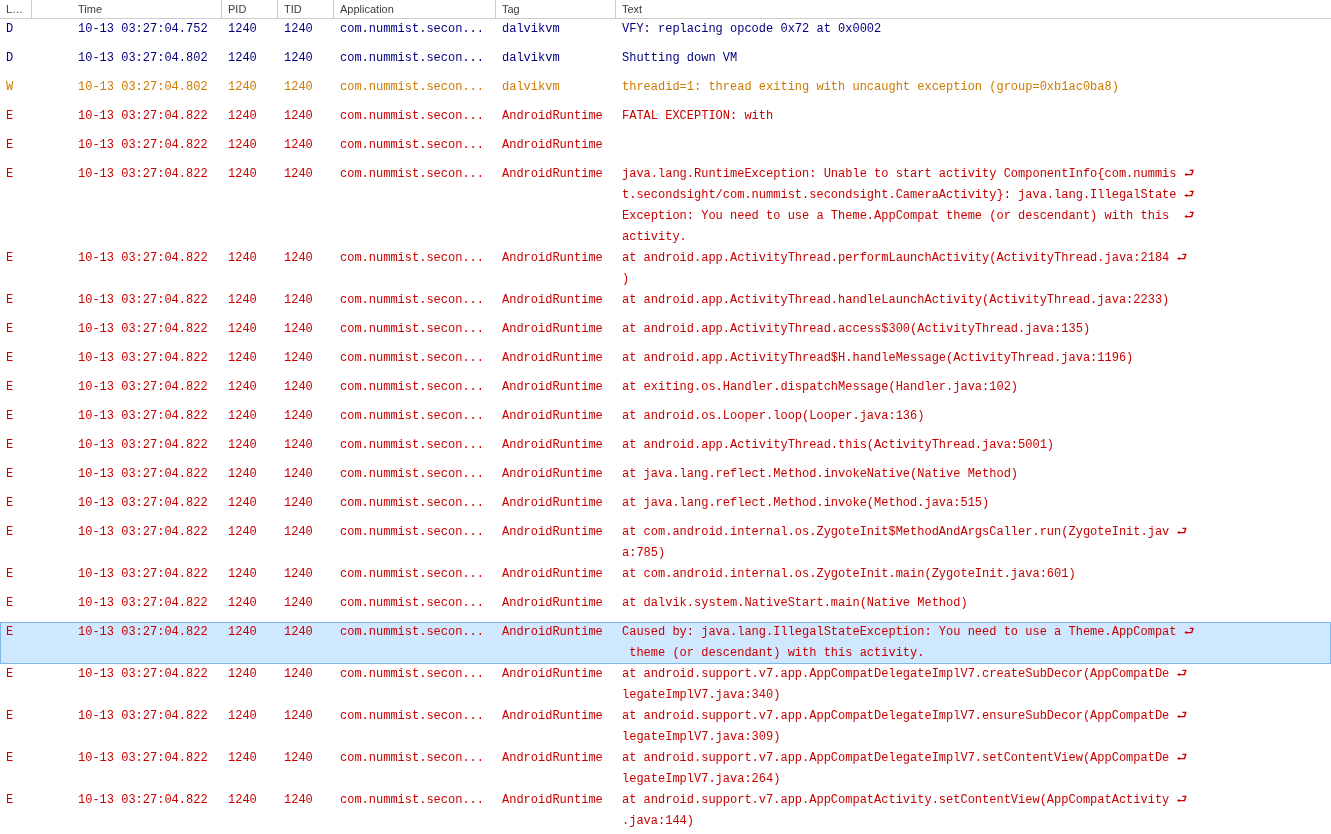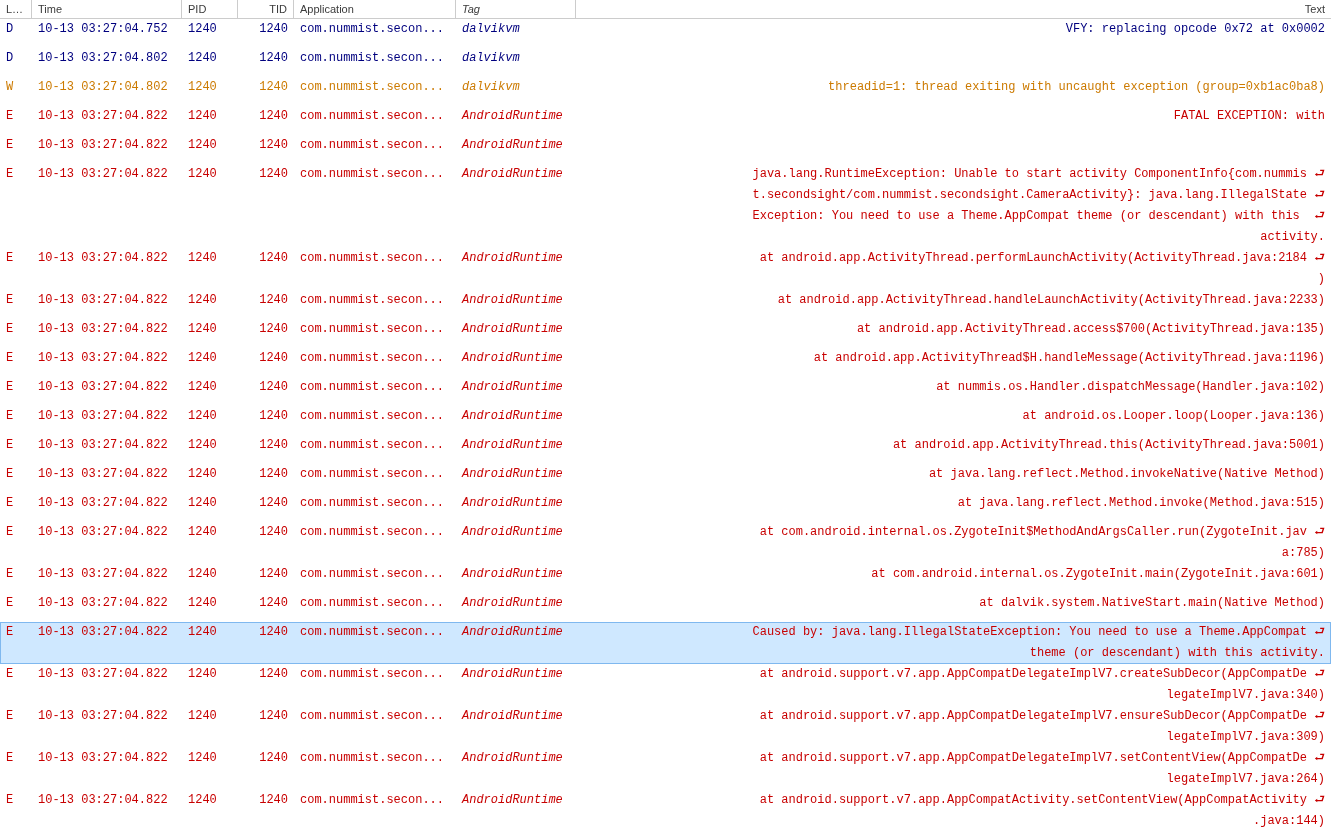--- a/index.html
+++ b/index.html
@@ -59,26 +59,26 @@
     overflow: hidden;
   }
   .row .cell.text {
     white-space: pre-wrap;
     word-break: break-all;
     overflow: visible;
   }
 
   
   .c-level { width: 32px;  flex: 0 0 32px; }
-  .c-time  { width: 150px; flex: 0 0 150px; }
+  .c-time  { width: 150px; flex: 0 0 150px; margin-left: 40px; }
   .c-pid   { width: 56px;  flex: 0 0 56px; }
-  .c-tid   { width: 56px;  flex: 0 0 56px; text-align: right; }
+  .c-tid   { width: 56px;  flex: 0 0 56px; }
   .c-app   { width: 162px; flex: 0 0 162px; overflow:hidden; text-overflow:ellipsis;}
-  .c-tag   { width: 120px; flex: 0 0 120px; font-style: italic; }
-  .c-text  { flex: 1 1 auto; min-width: 0; padding-right: 160px; text-align: right; }
+  .c-tag   { width: 120px; flex: 0 0 120px; }
+  .c-text  { flex: 1 1 auto; min-width: 0; padding-right: 160px; }
 
   
   .lvl-D { color: #00007f; }   
   .lvl-W { color: #cc7a00; }   
   .lvl-E { color: #c80000; }   
 
   
   .trunc { overflow:hidden; text-overflow:ellipsis; display:inline-block; max-width:100%; }
 </style>
 </head>
@@ -106,20 +106,21 @@
         <div class="cell c-tag">dalvikvm</div>
         <div class="cell c-text text">VFY: replacing opcode 0x72 at 0x0002</div>
       </div>
       <div class="row lvl-D">
         <div class="cell c-level">D</div>
         <div class="cell c-time">10-13 03:27:04.802</div>
         <div class="cell c-pid">1240</div>
         <div class="cell c-tid">1240</div>
         <div class="cell c-app"><span class="trunc">com.nummist.secon...</span></div>
         <div class="cell c-tag">dalvikvm</div>
+        <div class="cell c-text text">Shutting down VM</div>
       </div>
       <div class="row lvl-W">
         <div class="cell c-level">W</div>
         <div class="cell c-time">10-13 03:27:04.802</div>
         <div class="cell c-pid">1240</div>
         <div class="cell c-tid">1240</div>
         <div class="cell c-app"><span class="trunc">com.nummist.secon...</span></div>
         <div class="cell c-tag">dalvikvm</div>
         <div class="cell c-text text">threadid=1: thread exiting with uncaught exception (group=0xb1ac0ba8)</div>
       </div>
@@ -171,39 +172,39 @@
         <div class="cell c-tag">AndroidRuntime</div>
         <div class="cell c-text text">at android.app.ActivityThread.handleLaunchActivity(ActivityThread.java:2233)</div>
       </div>
       <div class="row lvl-E">
         <div class="cell c-level">E</div>
         <div class="cell c-time">10-13 03:27:04.822</div>
         <div class="cell c-pid">1240</div>
         <div class="cell c-tid">1240</div>
         <div class="cell c-app"><span class="trunc">com.nummist.secon...</span></div>
         <div class="cell c-tag">AndroidRuntime</div>
-        <div class="cell c-text text">at android.app.ActivityThread.access$700(ActivityThread.java:135)</div>
+        <div class="cell c-text text">at android.app.ActivityThread.access$300(ActivityThread.java:135)</div>
       </div>
       <div class="row lvl-E">
         <div class="cell c-level">E</div>
         <div class="cell c-time">10-13 03:27:04.822</div>
         <div class="cell c-pid">1240</div>
         <div class="cell c-tid">1240</div>
         <div class="cell c-app"><span class="trunc">com.nummist.secon...</span></div>
         <div class="cell c-tag">AndroidRuntime</div>
         <div class="cell c-text text">at android.app.ActivityThread$H.handleMessage(ActivityThread.java:1196)</div>
       </div>
       <div class="row lvl-E">
         <div class="cell c-level">E</div>
         <div class="cell c-time">10-13 03:27:04.822</div>
         <div class="cell c-pid">1240</div>
         <div class="cell c-tid">1240</div>
         <div class="cell c-app"><span class="trunc">com.nummist.secon...</span></div>
         <div class="cell c-tag">AndroidRuntime</div>
-        <div class="cell c-text text">at nummis.os.Handler.dispatchMessage(Handler.java:102)</div>
+        <div class="cell c-text text">at exiting.os.Handler.dispatchMessage(Handler.java:102)</div>
       </div>
       <div class="row lvl-E">
         <div class="cell c-level">E</div>
         <div class="cell c-time">10-13 03:27:04.822</div>
         <div class="cell c-pid">1240</div>
         <div class="cell c-tid">1240</div>
         <div class="cell c-app"><span class="trunc">com.nummist.secon...</span></div>
         <div class="cell c-tag">AndroidRuntime</div>
         <div class="cell c-text text">at android.os.Looper.loop(Looper.java:136)</div>
       </div>

